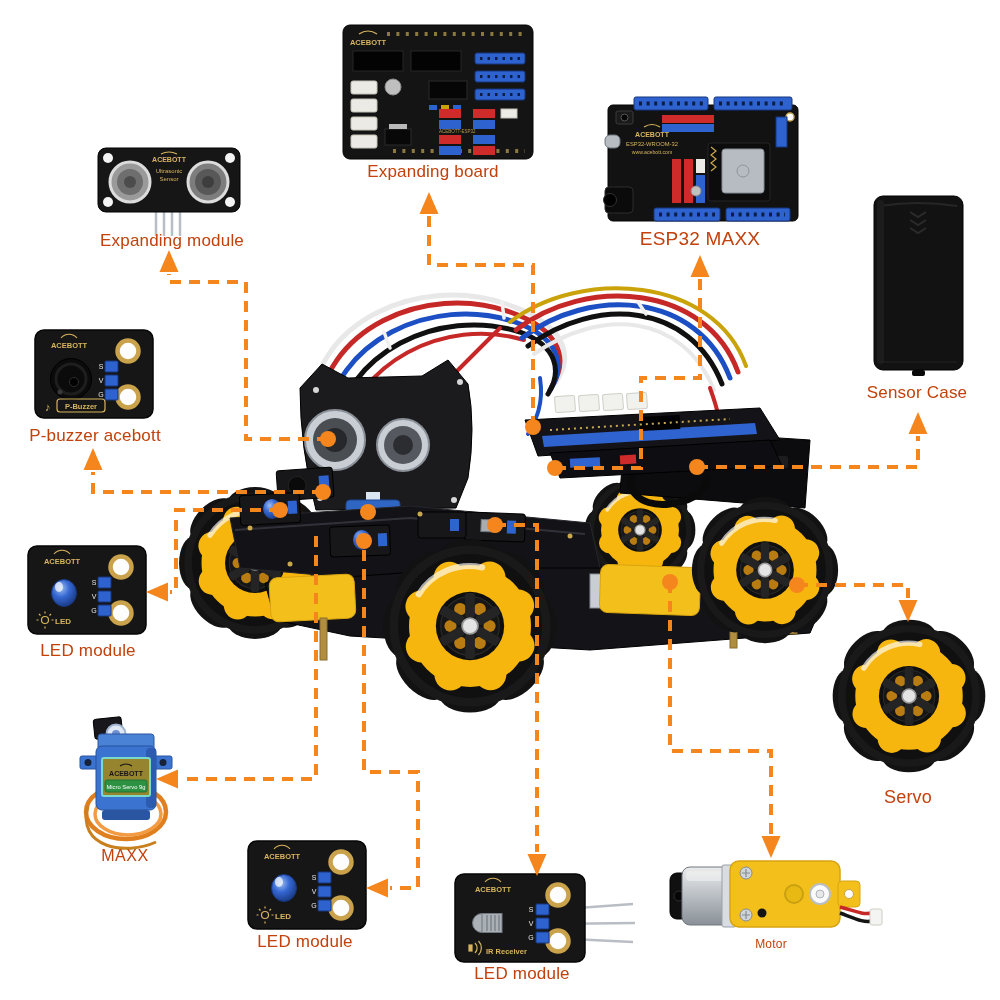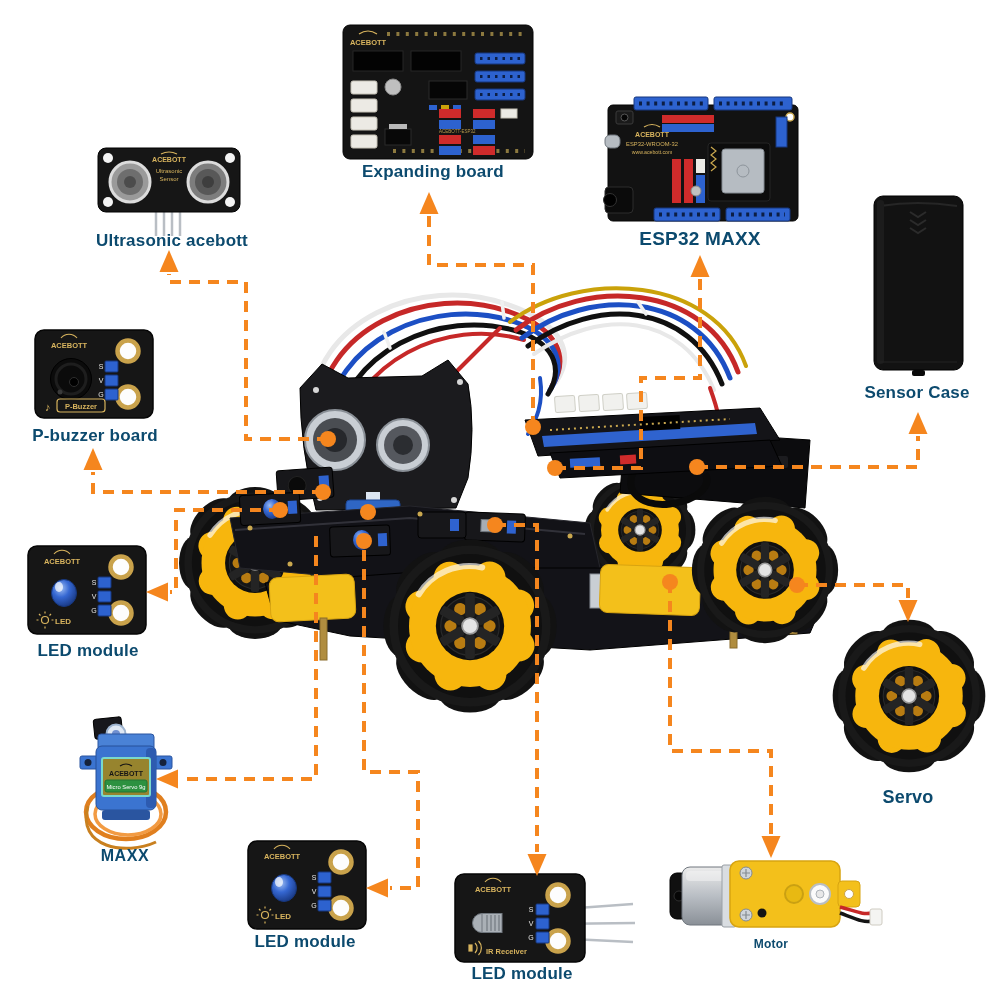--- a/index.html
+++ b/index.html
@@ -1,19 +1,19 @@
 <!DOCTYPE html>
 <html><head>
 <meta charset="utf-8">
 <style>
   html,body{margin:0;padding:0;background:#fff;}
   .stage{position:relative;width:1000px;height:1000px;background:#fff;overflow:hidden;
          font-family:"Liberation Sans",sans-serif;}
   .stage > svg{position:absolute;left:0;top:0;}
-  .lbl{position:absolute;transform:translateX(-50%);font-weight:700;color:#0c4a6e;
+  .lbl{position:absolute;transform:translateX(-50%);font-weight:400;color:#c2410c;
        white-space:nowrap;font-size:17px;letter-spacing:.2px;}
   .lbl.big{font-size:19px;text-align:right;}
   svg text{font-family:"Liberation Sans",sans-serif;}
 </style>
 </head>
 <body>
 
 <div class="stage">
 
 <svg width="1000" height="1000" viewBox="0 0 1000 1000">
@@ -466,25 +466,25 @@
     <polygon points="93,448 83.5,470 102.5,470"></polygon>
     <polygon points="146,592 168,582.5 168,601.5"></polygon>
     <polygon points="156,779 178,769.5 178,788.5"></polygon>
     <polygon points="366,888 388,878.5 388,897.5"></polygon>
     <polygon points="537,876 527.5,854 546.5,854"></polygon>
     <polygon points="771,858 761.5,836 780.5,836"></polygon>
     <polygon points="908,622 898.5,600 917.5,600"></polygon>
   </g>
 </svg>
 
-  <div class="lbl" style="left:172px;top:231px;">Ultrasonic acebott</div>
+  <div class="lbl" style="left:172px;top:231px;">Expanding module</div>
   <div class="lbl" style="left:433px;top:162px;">Expanding board</div>
   <div class="lbl big" style="left:700px;top:228px;">ESP32 MAXX</div>
   <div class="lbl" style="left:917px;top:383px;">Sensor Case</div>
-  <div class="lbl" style="left:95px;top:426px;">P-buzzer board</div>
+  <div class="lbl" style="left:95px;top:426px;">P-buzzer acebott</div>
   <div class="lbl" style="left:88px;top:641px;">LED module</div>
   <div class="lbl" style="left:125px;top:847px;font-size:16px;letter-spacing:.6px;">MAXX</div>
   <div class="lbl" style="left:305px;top:932px;">LED module</div>
   <div class="lbl" style="left:522px;top:964px;">LED module</div>
   <div class="lbl big" style="left:771px;top:937px;font-size:12px;">Motor</div>
   <div class="lbl big" style="left:908px;top:787px;font-size:18px;">Servo</div>
 
 </div>
 
 </body></html>

